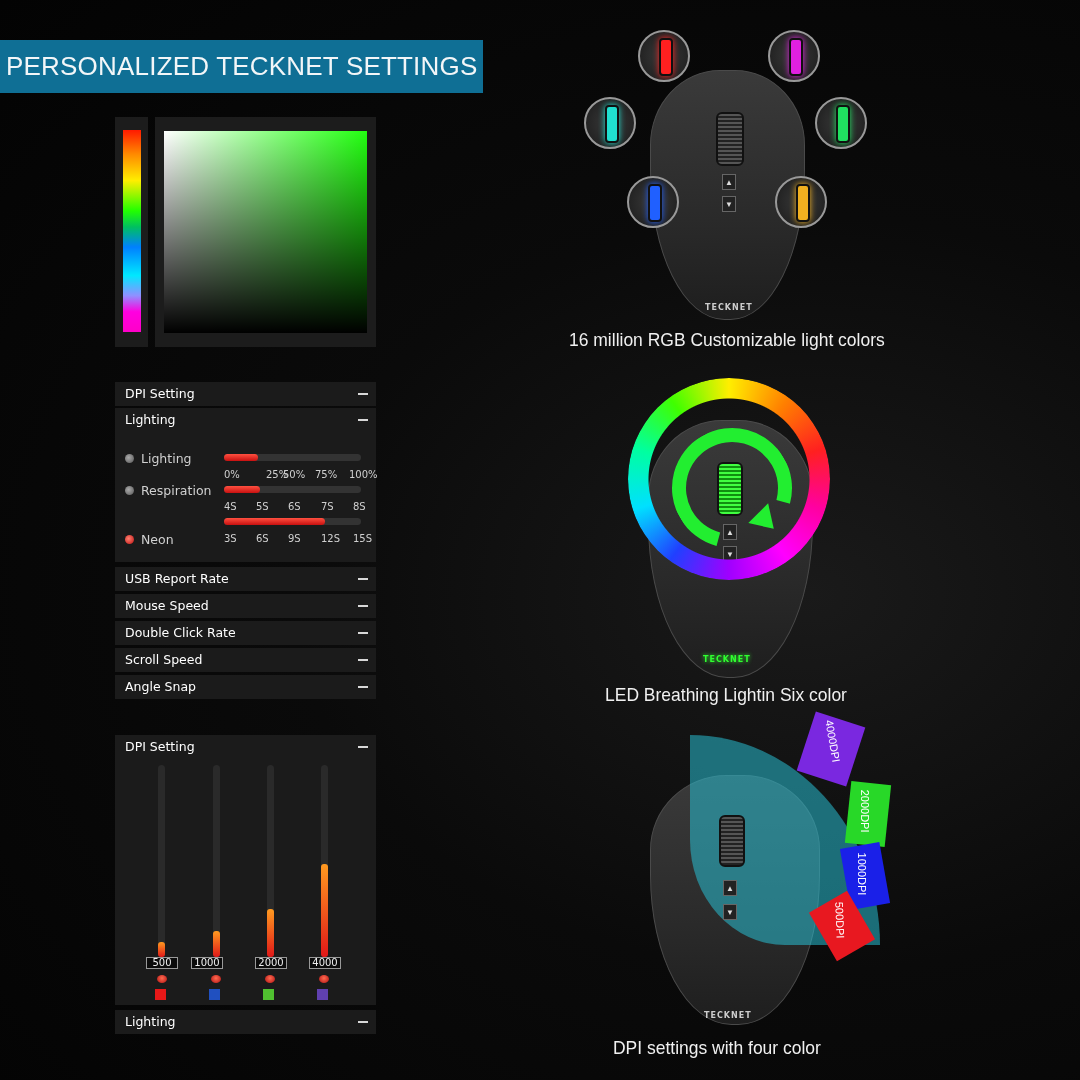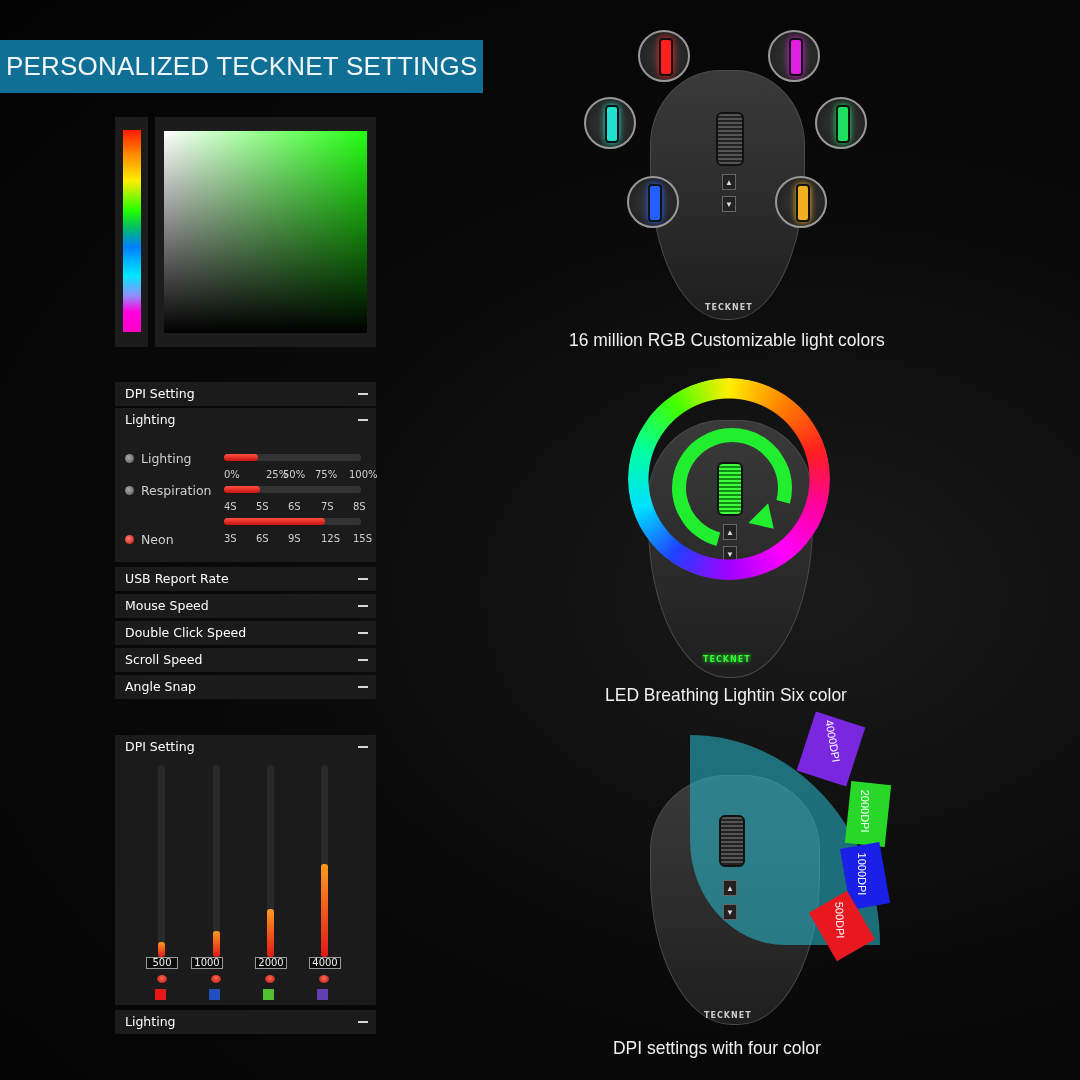--- a/index.html
+++ b/index.html
@@ -119,21 +119,21 @@
     <span style="left:0">3S</span>
     <span style="left:32px">6S</span>
     <span style="left:64px">9S</span>
     <span style="left:97px">12S</span>
     <span style="left:129px">15S</span>
   </div>
 </div>
 
 <div class="panel-row" style="top:567px"><span>USB Report Rate</span><span class="minus"></span></div>
 <div class="panel-row" style="top:594px"><span>Mouse Speed</span><span class="minus"></span></div>
-<div class="panel-row" style="top:621px"><span>Double Click Speed</span><span class="minus"></span></div>
+<div class="panel-row" style="top:621px"><span>Double Click Rate</span><span class="minus"></span></div>
 <div class="panel-row" style="top:648px"><span>Scroll Speed</span><span class="minus"></span></div>
 <div class="panel-row" style="top:675px"><span>Angle Snap</span><span class="minus"></span></div>
 
 <div class="panel-block" style="top:735px;height:270px">
   <div class="panel-row" style="left:0;top:0;background:transparent">
     <span>DPI Setting</span>
     <span class="minus"></span>
   </div>
 
   <div class="dpi-track" style="left:43px;top:30px;height:192px">

